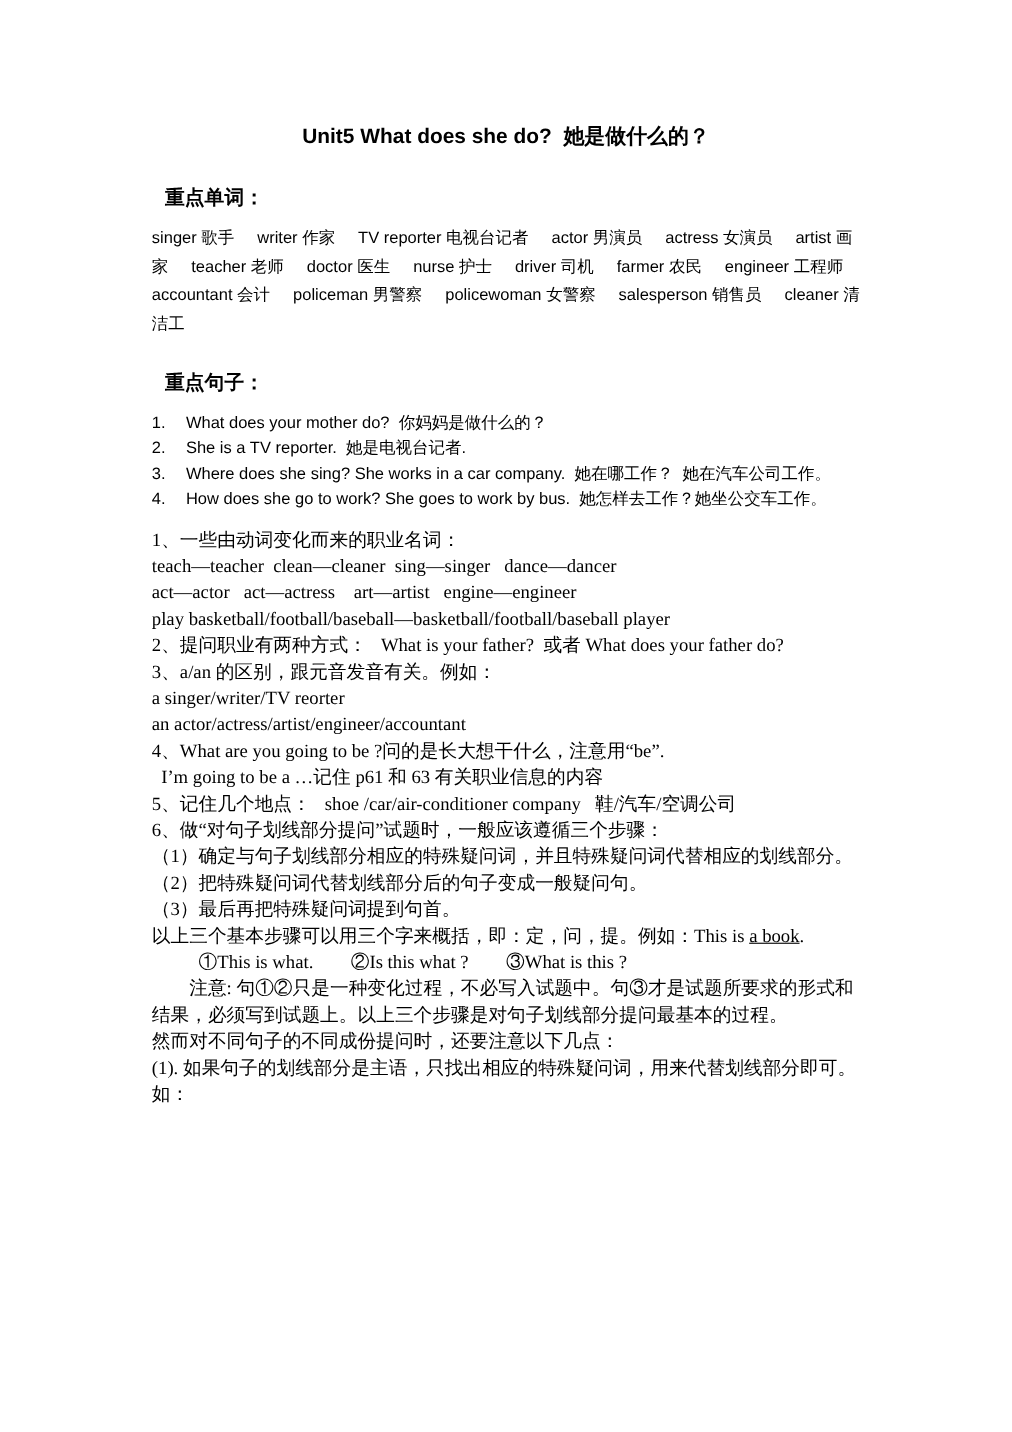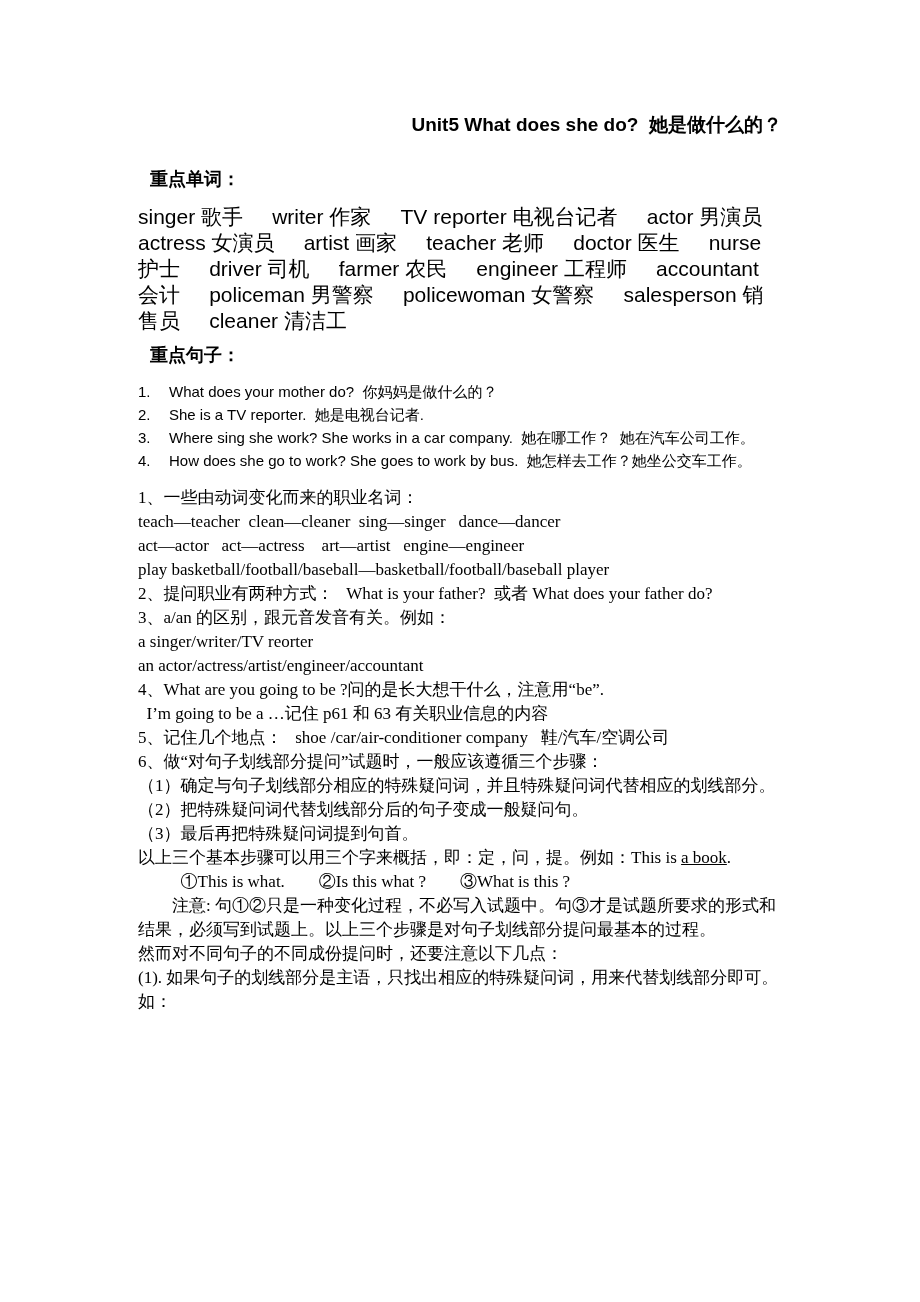--- a/index.html
+++ b/index.html
@@ -7,41 +7,41 @@
   .page {
     width: 920px;
     height: 1302px;
     background: #ffffff;
     color: #000000;
     padding: 112px 138px 40px 138px;
     font-family: "Liberation Serif", serif;
     overflow: hidden;
   }
   .doc-title {
-    text-align: right;
+    text-align: center;
     font-family: "Liberation Sans", "DejaVu Sans", sans-serif;
     font-size: 19px;
     font-weight: 700;
     line-height: 26px;
     margin-bottom: 26px;
     white-space: pre-wrap;
   }
   .section-heading {
     font-family: "Liberation Sans", "DejaVu Sans", sans-serif;
     font-size: 18px;
     font-weight: 700;
     line-height: 30px;
     margin: 6px 0 10px 12px;
   }
   .word-list {
     font-family: "Liberation Sans", "DejaVu Sans", sans-serif;
-    font-size: 21px;
+    font-size: 15px;
     line-height: 26px;
     white-space: pre-wrap;
-    margin-bottom: 6px;
+    margin-bottom: 25px;
   }
   .sentence-list {
     font-family: "Liberation Sans", "DejaVu Sans", sans-serif;
     font-size: 15px;
     margin: 2px 0 14px 0;
   }
   .sentence-row { display: flex; line-height: 23px; }
   .s-num { flex: 0 0 31px; }
   .s-text { white-space: pre-wrap; }
   .body-para {
@@ -69,21 +69,21 @@
     <div class="sentence-row">
       <span class="s-num">1.</span>
       <span class="s-text">What does your mother do?  你妈妈是做什么的？</span>
     </div>
     <div class="sentence-row">
       <span class="s-num">2.</span>
       <span class="s-text">She is a TV reporter.  她是电视台记者.</span>
     </div>
     <div class="sentence-row">
       <span class="s-num">3.</span>
-      <span class="s-text">Where sing she work? She works in a car company.  她在哪工作？  她在汽车公司工作。</span>
+      <span class="s-text">Where does she sing? She works in a car company.  她在哪工作？  她在汽车公司工作。</span>
     </div>
     <div class="sentence-row">
       <span class="s-num">4.</span>
       <span class="s-text">How does she go to work? She goes to work by bus.  她怎样去工作？她坐公交车工作。</span>
     </div>
   </div>
 
   <p class="body-para gap">1、一些由动词变化而来的职业名词：</p>
   <p class="body-para gap">teach—teacher  clean—cleaner  sing—singer   dance—dancer</p>
   <p class="body-para gap">act—actor   act—actress    art—artist   engine—engineer</p>

